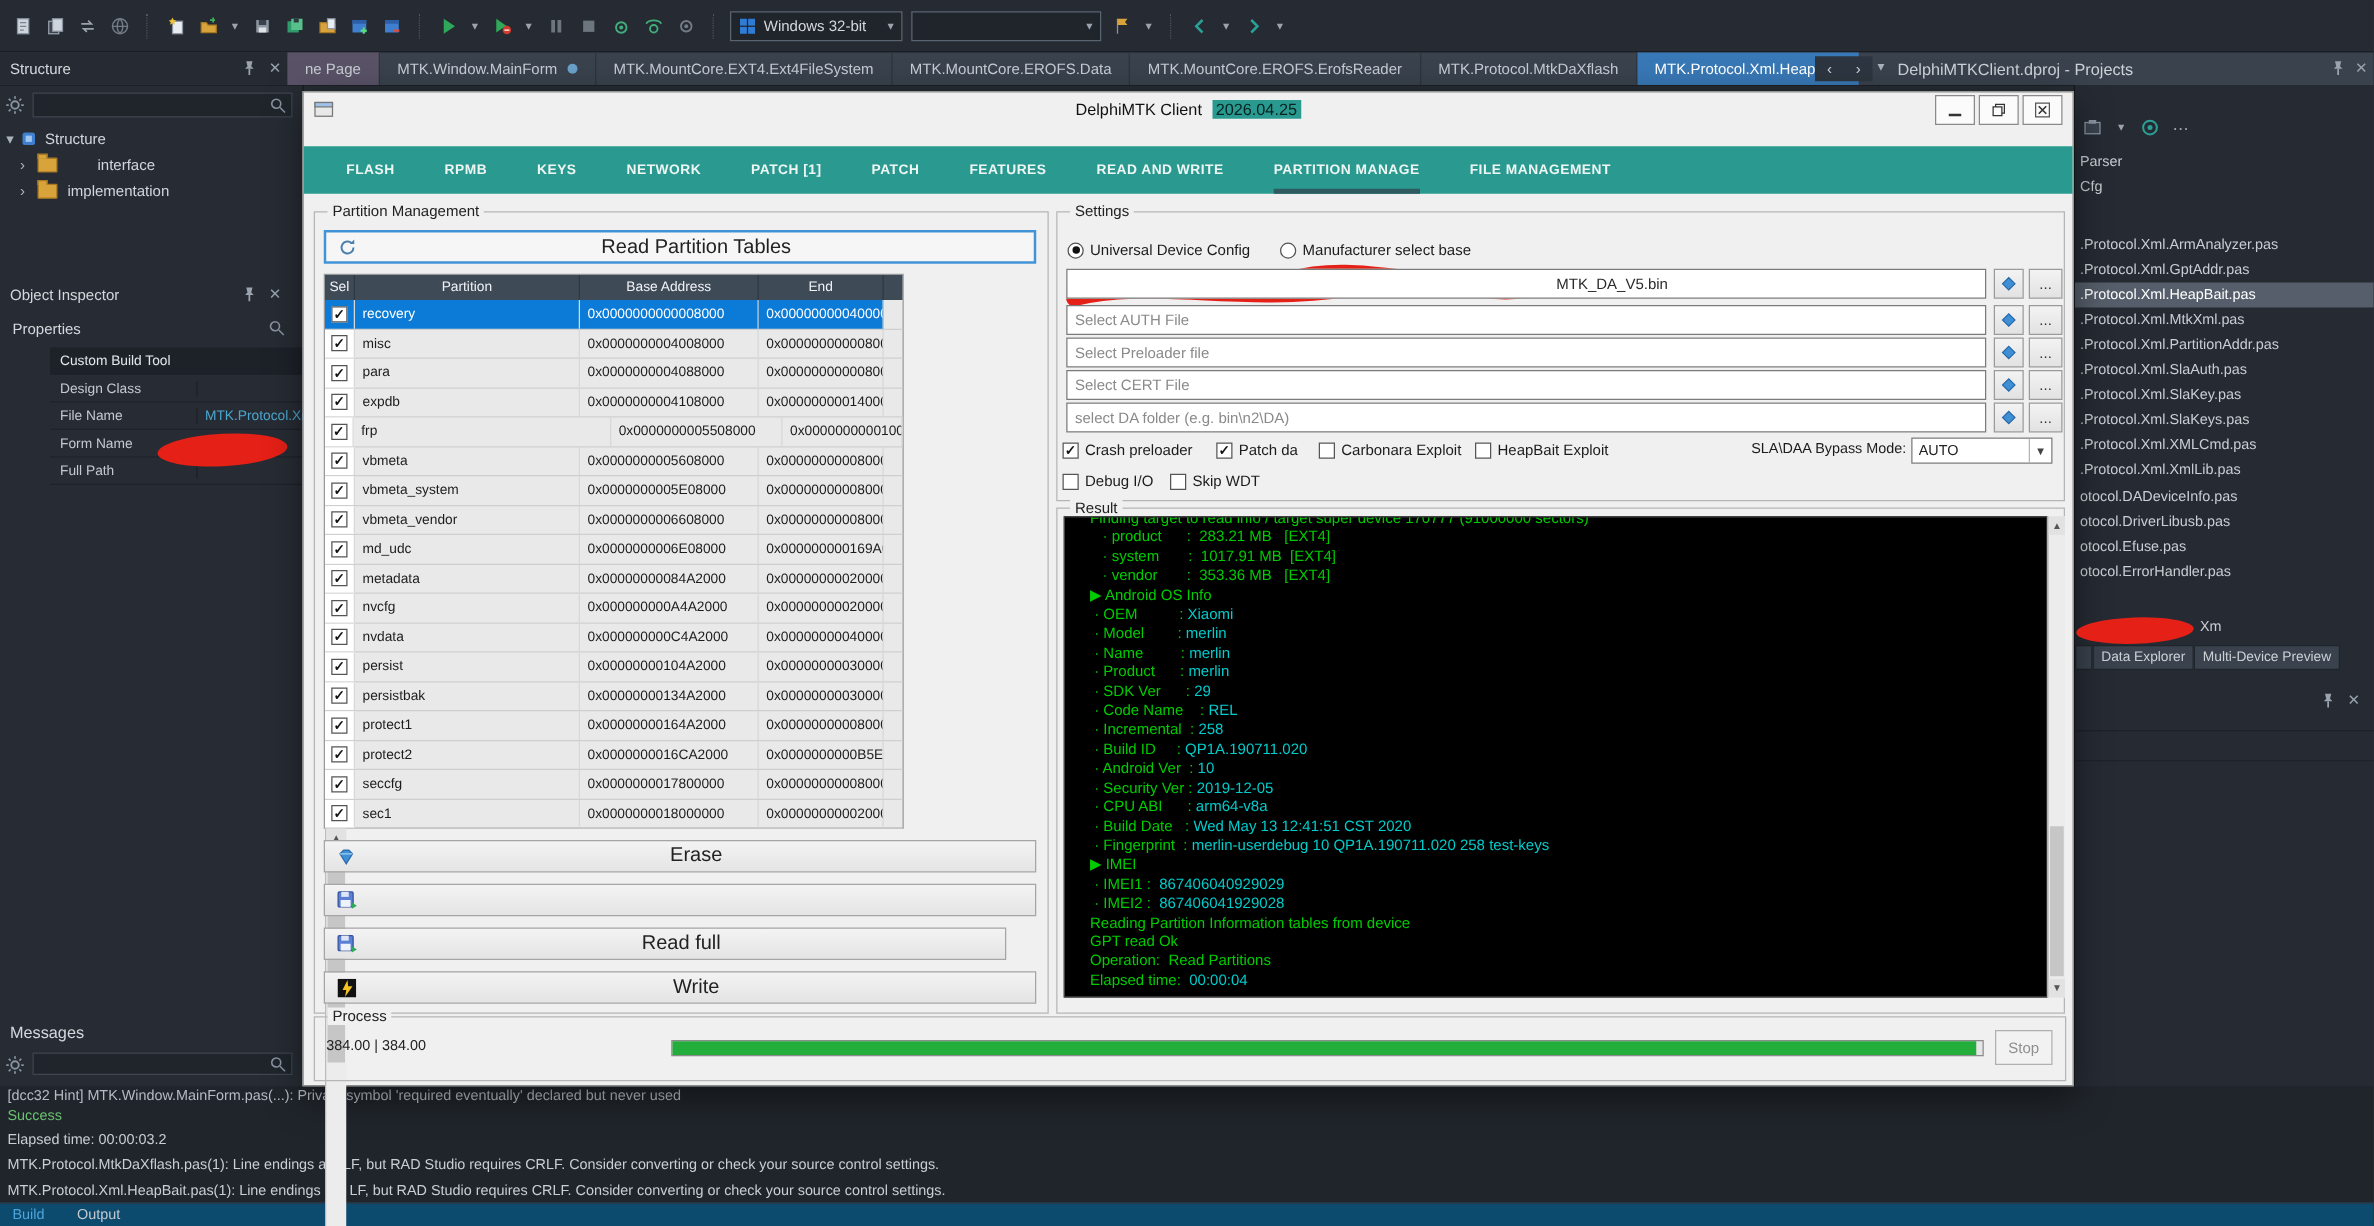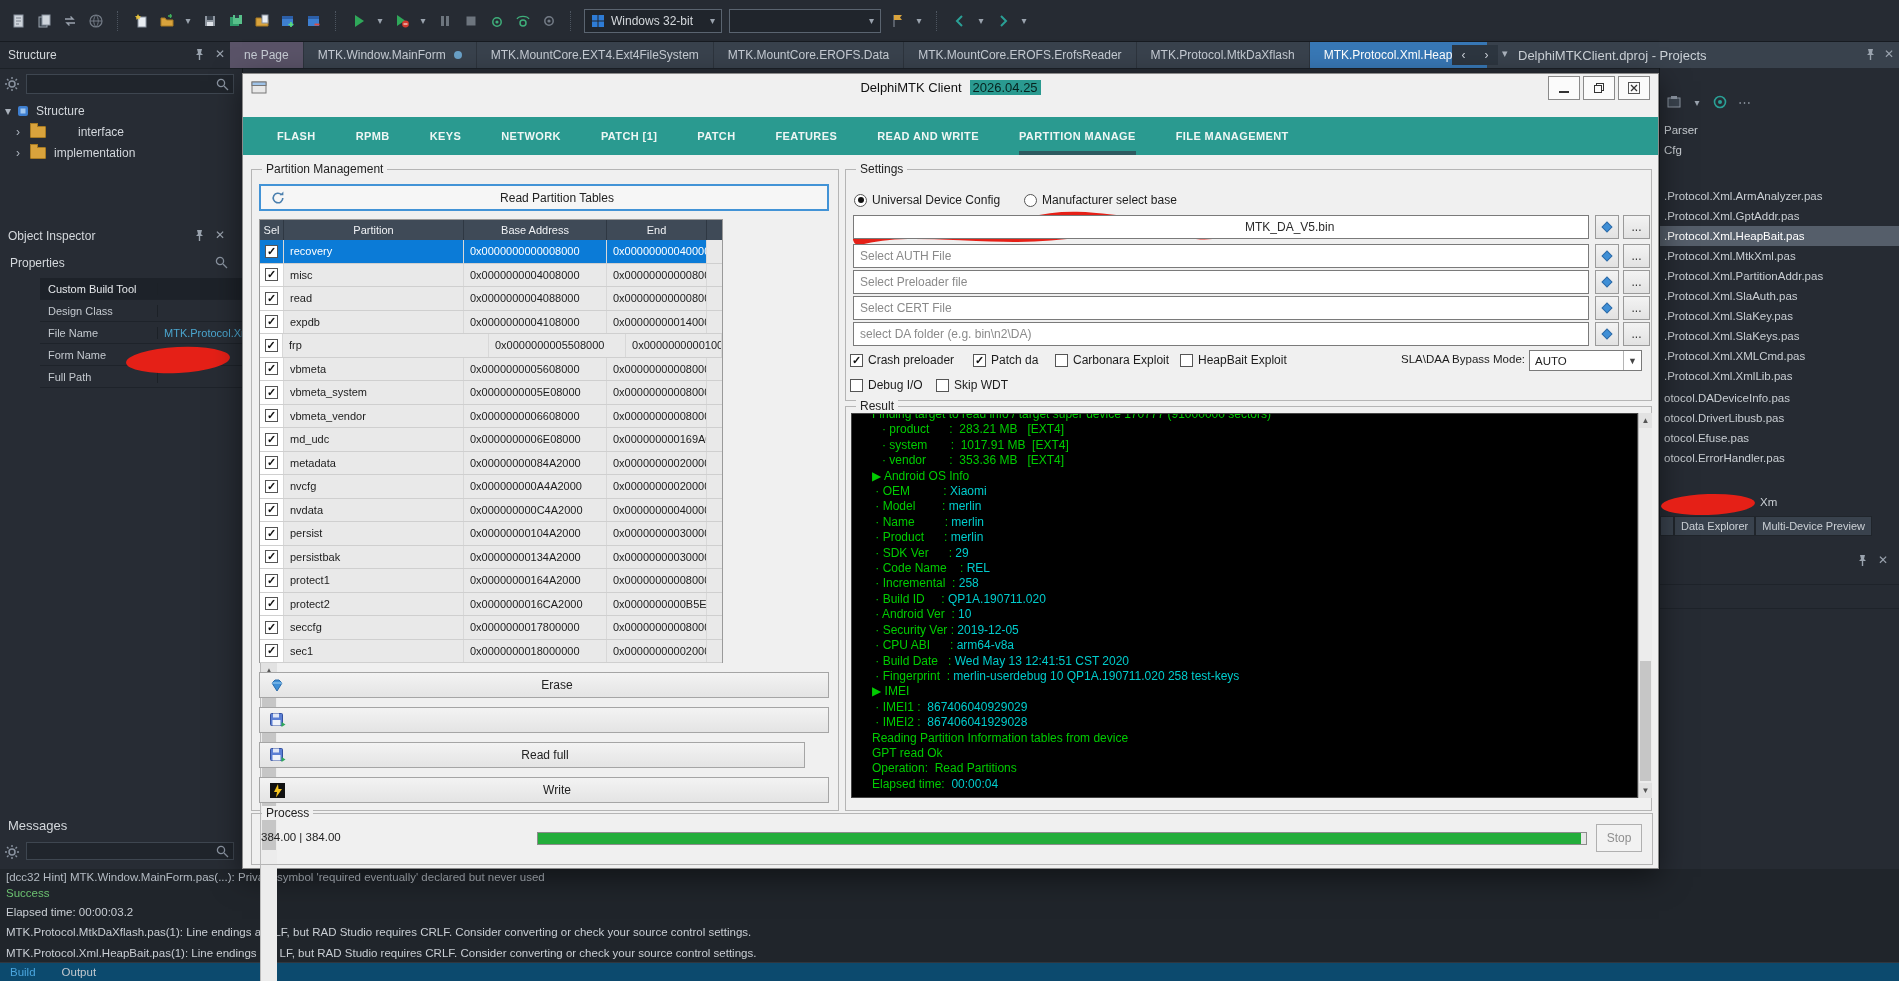--- a/index.html
+++ b/index.html
@@ -62,21 +62,21 @@
   #app-titlebar{left:0;top:0;width:100%;height:27px;display:flex;align-items:center;}
   #app-title-center{position:absolute;left:0;right:0;top:0;height:27px;display:flex;align-items:center;justify-content:center;gap:8px;}
   #app-title-text{font-size:13px;color:#111;}
   #date-badge{background:#2a9a90;color:#06231f;font-size:13px;padding:0 3px;}
   .winbtn{width:30px;height:22px;border:1px solid #8a8a8a;background:#fbfbfb;display:inline-flex;align-items:center;justify-content:center;margin-left:3px;}
   #menu{left:0;top:43px;width:100%;height:38px;background:#2a9a90;display:flex;align-items:stretch;padding-left:34px;box-sizing:border-box;gap:40px;}
   .menu-item{display:flex;align-items:center;font-size:11px;font-weight:700;letter-spacing:.4px;color:#eef6f4;white-space:nowrap;border-bottom:4px solid transparent;padding-top:4px;box-sizing:border-box;}
   .menu-item.active{border-bottom-color:#2e5a60;}
   .group{border:1px solid #b5b5b5;}
   .group-label{position:absolute;top:-8px;left:10px;background:#f0f0f0;padding:0 4px;font-size:12px;color:#222;}
-  .app-btn{background:linear-gradient(#f3f3f3,#e4e4e4);border:1px solid #a5a5a5;display:flex;align-items:center;font-size:12px;color:#222;box-sizing:border-box;}
+  .app-btn{background:linear-gradient(#f3f3f3,#e4e4e4);border:1px solid #a5a5a5;display:flex;align-items:center;font-size:16px;color:#222;box-sizing:border-box;}
   .app-btn .lbl{flex:1;text-align:center;}
   .app-btn .bicon{margin-left:8px;width:18px;display:flex;justify-content:center;}
   #read-ptables{border:2px solid #4293d6;background:#f6f6f6;}
 
   
   #ptable{background:#e9e9e9;border:1px solid #9a9a9a;box-sizing:border-box;}
   .pt-header{display:flex;height:20px;background:#3f4a57;color:#f0f2f5;font-size:11px;}
   .pt-header div{display:flex;align-items:center;justify-content:center;border-right:1px solid #2f3843;box-sizing:border-box;}
   .pt-row{display:flex;height:23.5px;font-size:11px;color:#1c1c1c;border-bottom:1px solid #cfcfcf;box-sizing:border-box;}
   .pt-row div{display:flex;align-items:center;box-sizing:border-box;border-right:1px solid #d8d8d8;padding-left:6px;overflow:hidden;white-space:nowrap;}
@@ -563,21 +563,21 @@
               <span class="cb">✓</span>
             </div>
             <div style="width: 180px;">misc</div>
             <div style="width: 143px;">0x0000000004008000</div>
             <div style="width: 100px;">0x0000000000080000</div>
           </div>
           <div class="pt-row">
             <div class="c-sel" style="width: 24px;">
               <span class="cb">✓</span>
             </div>
-            <div style="width: 180px;">read</div>
+            <div style="width: 180px;">para</div>
             <div style="width: 143px;">0x0000000004088000</div>
             <div style="width: 100px;">0x0000000000080000</div>
           </div>
           <div class="pt-row">
             <div class="c-sel" style="width: 24px;">
               <span class="cb">✓</span>
             </div>
             <div style="width: 180px;">expdb</div>
             <div style="width: 143px;">0x0000000004108000</div>
             <div style="width: 100px;">0x0000000001400000</div>

